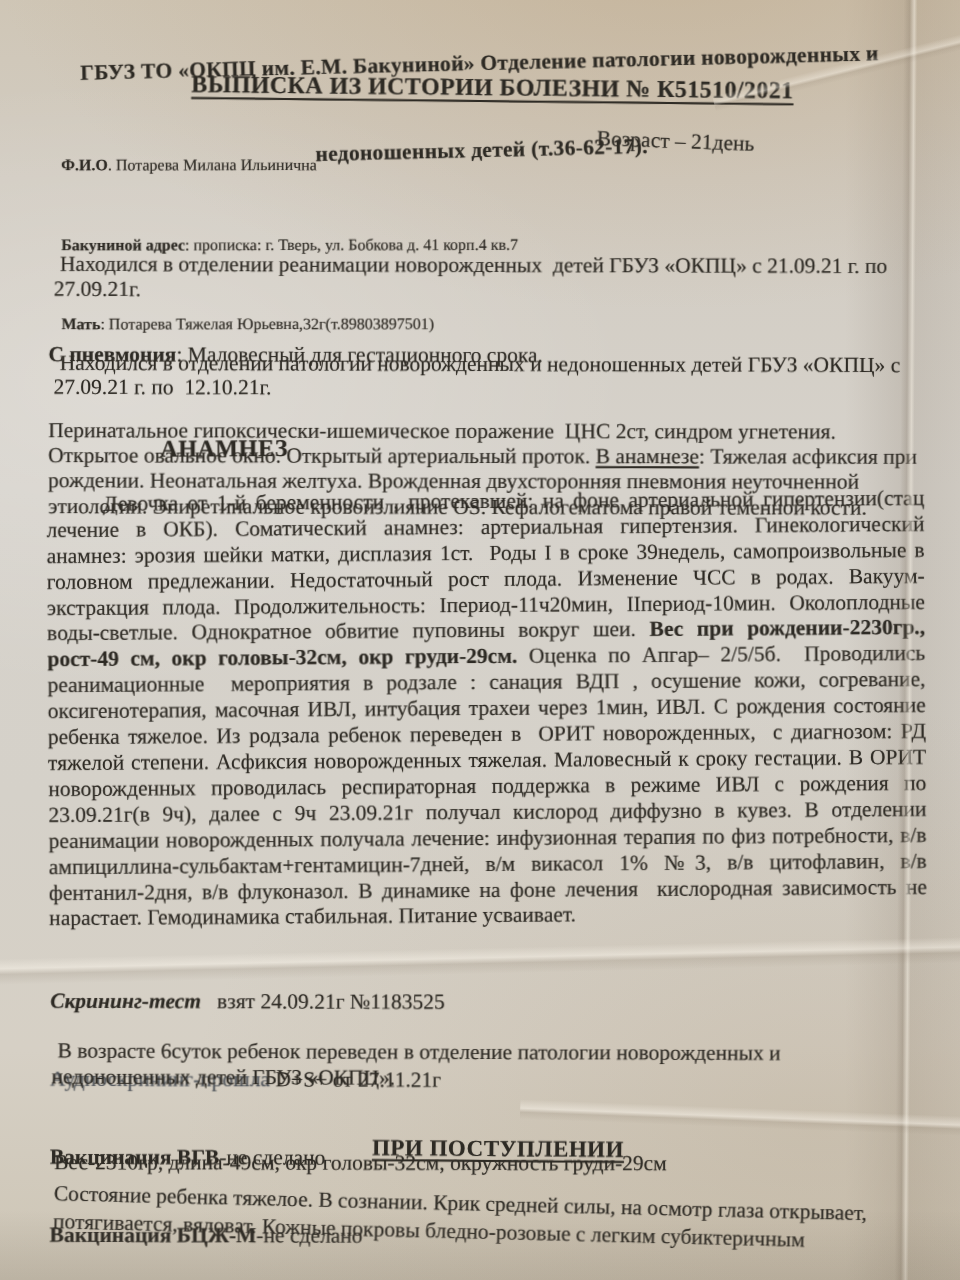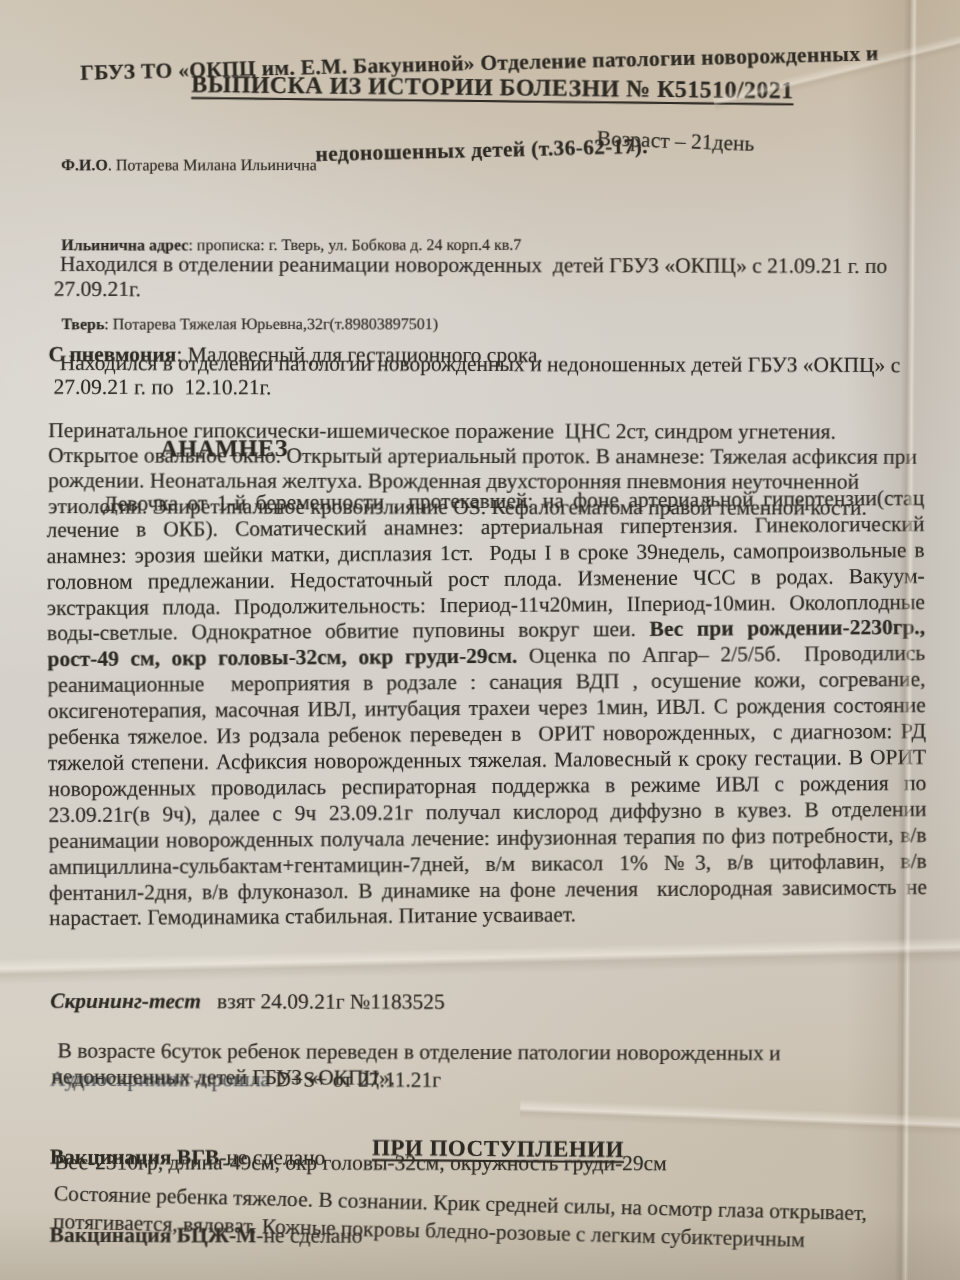--- a/index.html
+++ b/index.html
@@ -32,21 +32,21 @@
     text-decoration:underline; text-underline-offset:5px; text-decoration-thickness:2px;
   }
   .patient { left:60px; top:99px; width:862px; transform:rotate(0.25deg);
              font-size:16px; line-height:26.5px; }
   .age { left:596px; top:130px; transform:rotate(2.3deg); font-size:21.5px; }
   .stays { left:52px; top:204px; width:868px; transform:rotate(0.45deg);
            font-size:21.5px; line-height:24.6px; }
   .stays p { text-indent:6px; }
   .diagnosis { left:46px; top:293px; width:876px; transform:rotate(0.4deg);
                font-size:21.5px; line-height:25.2px; }
-  .u-inline { text-underline-offset:3px; }
+  .u-inline { text-decoration:underline; text-underline-offset:3px; }
   .anam-head { left:158px; top:434px; transform:rotate(0.1deg); font-size:24px; font-weight:700;
                text-underline-offset:4px; text-decoration-thickness:2px;
                letter-spacing:0.6px; }
   .anamnesis { left:44px; top:463px; width:878px; transform:rotate(-0.1deg);
                font-size:21.5px; line-height:25.9px; text-align:justify; }
   .screening { left:44px; top:937px; width:878px; transform:rotate(0.45deg);
                font-size:21.5px; line-height:26px; }
   .screen-test-label { font-weight:700; font-style:italic; }
   .smudged { font-weight:400; color:rgba(58,68,80,0.8); filter:blur(0.7px); }
   .transfer { left:46px; top:1040px; width:862px; transform:rotate(0.5deg);
@@ -82,22 +82,22 @@
       <div>ГБУЗ ТО «ОКПЦ им. Е.М. Бакуниной» Отделение патологии новорожденных и</div>
       <div>недоношенных детей (т.36-62-17).</div>
     </div>
 
     <div class="blk title-wrap">
       <span>ВЫПИСКА ИЗ ИСТОРИИ БОЛЕЗНИ № К51510/2021</span>
     </div>
 
     <div class="blk patient">
       <div><b>Ф.И.О</b><span>. Потарева Милана Ильинична</span></div>
-      <div><b>Ильинична адрес</b><span>: прописка: г. Тверь, ул. Бобкова д. 24 корп.4 кв.7</span></div>
-      <div><b>Тверь</b><span>: Потарева Тяжелая Юрьевна,32г(т.89803897501)</span></div>
+      <div><b>Бакуниной адрес</b><span>: прописка: г. Тверь, ул. Бобкова д. 41 корп.4 кв.7</span></div>
+      <div><b>Мать</b><span>: Потарева Тяжелая Юрьевна,32г(т.89803897501)</span></div>
     </div>
 
     <div class="blk age">Возраст – 21день</div>
 
     <div class="blk stays">
       <p>Находился в отделении реанимации новорожденных  детей ГБУЗ «ОКПЦ» с 21.09.21 г. по 27.09.21г.</p>
       <p>Находился в отделении патологии новорожденных и недоношенных детей ГБУЗ «ОКПЦ» с 27.09.21 г. по  12.10.21г.</p>
     </div>
 
     <div class="blk diagnosis">

